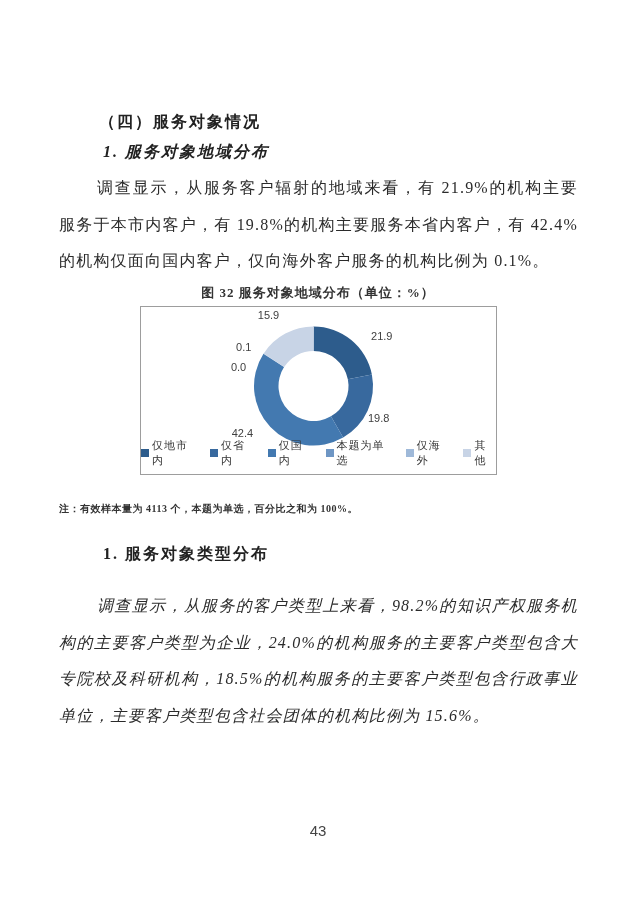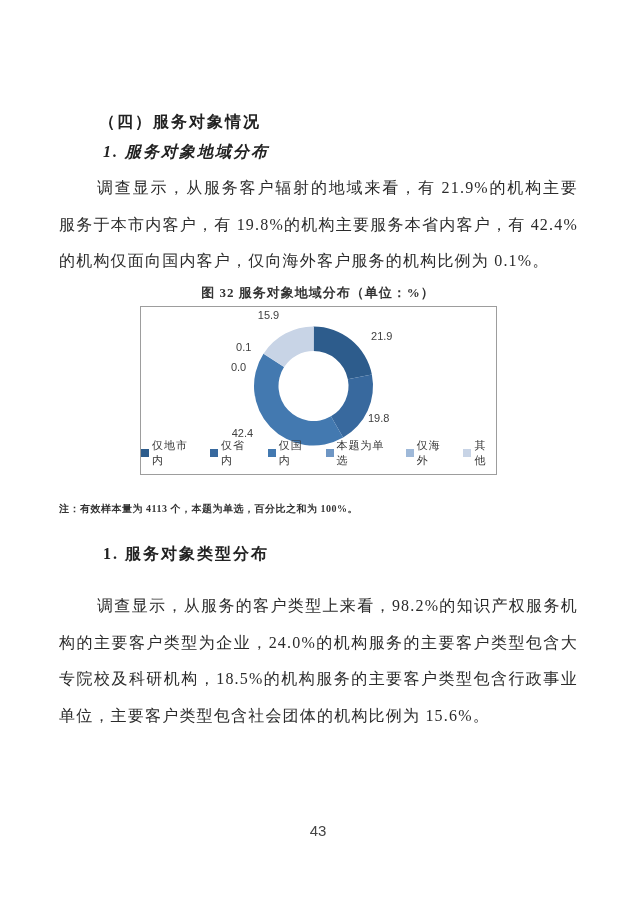--- a/index.html
+++ b/index.html
@@ -13,21 +13,21 @@
     letter-spacing:2px;white-space:pre-wrap;
   }
   .sec{top:80px;text-indent:40px;margin-top:32px;}
   .sub1{top:142px;text-indent:44px;font-style:italic;}
   .sub2{top:544px;text-indent:44px;}
   .para{
     left:59px;right:58px;margin:0;font-size:16px;line-height:36.5px;
     letter-spacing:1.2px;text-align:justify;text-indent:38px;color:#2b2b2b;
   }
   .p1{top:170px;}
-  .p2{top:588px;}
+  .p2{top:588px;font-style:italic;}
   .chart-title{
     top:284px;left:0;right:0;text-align:center;font-size:13px;font-weight:bold;
     color:#333;letter-spacing:1px;
   }
   .chart-box{
     top:306px;left:140px;width:355px;height:167px;
     border:1px solid #9d9d9d;background:#fff;
   }
   .chart-box svg{position:absolute;top:0;left:0;}
   .legend{

